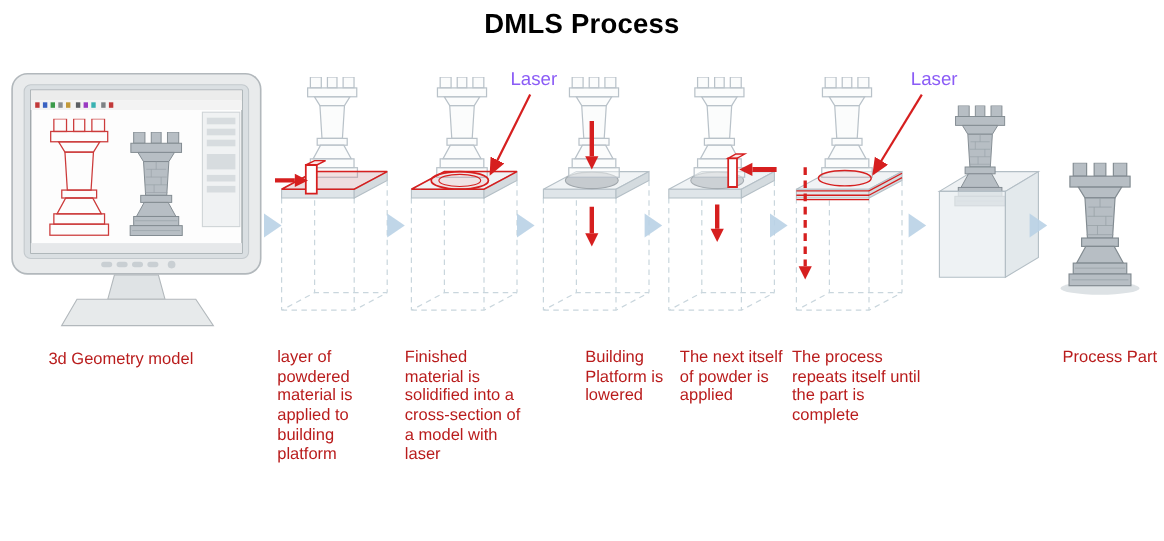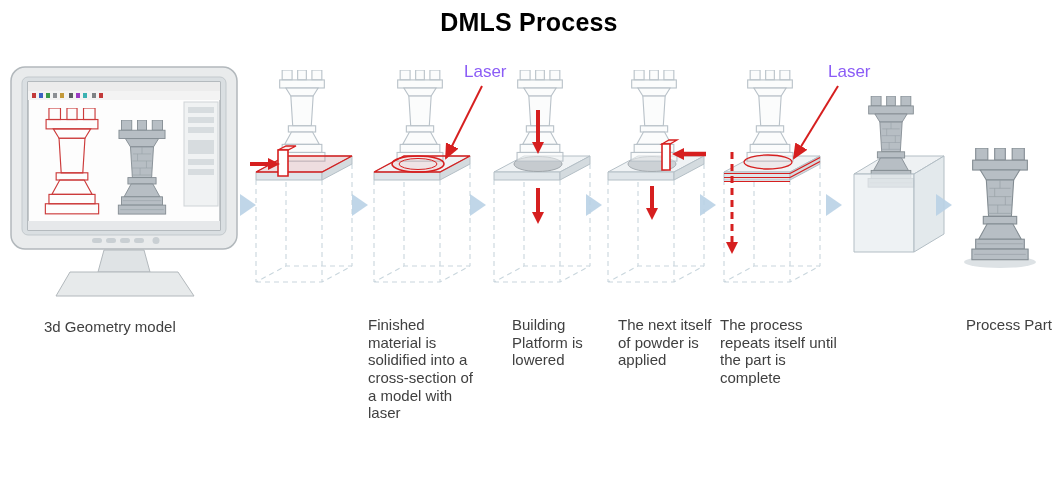--- a/index.html
+++ b/index.html
@@ -2,21 +2,21 @@
 <html><head>
 <meta charset="utf-8">
 <style>
   html,body{margin:0;padding:0;background:#fff;}
   #canvas{position:relative;width:1058px;height:492px;background:#fff;overflow:hidden;
           font-family:"Liberation Sans",sans-serif;color:#000;}
   .title{position:absolute;left:0;right:0;top:8px;text-align:center;
          font-size:25px;font-weight:700;letter-spacing:.2px;}
   .stage{position:absolute;top:56px;}
   .monitor{position:absolute;left:8px;top:64px;}
-  .cap{position:absolute;top:316px;font-size:15px;line-height:1.18;color:#404040;}
+  .cap{position:absolute;top:316px;font-size:15px;line-height:1.18;color:#b91c1c;}
   .laser{position:absolute;top:62px;font-size:17px;color:#8b5cf6;}
   .chev{position:absolute;top:194px;width:0;height:0;
         border-top:11px solid transparent;border-bottom:11px solid transparent;
         border-left:16px solid #b9d2e6;opacity:.9;}
   .overlay{position:absolute;left:0;top:0;pointer-events:none;}
 </style>
 </head>
 <body>
 
 <div id="canvas">
@@ -192,22 +192,23 @@
   <div class="chev" style="left:470px"></div>
   <div class="chev" style="left:586px"></div>
   <div class="chev" style="left:700px"></div>
   <div class="chev" style="left:826px"></div>
   <div class="chev" style="left:936px"></div>
 
   <div class="laser" style="left:464px">Laser</div>
   <div class="laser" style="left:828px">Laser</div>
 
   <div class="cap" style="left:44px;width:200px;top:318px">3d Geometry model</div>
+  <div class="cap" style="left:252px;width:98px">layer of powdered material is applied to building platform</div>
   <div class="cap" style="left:368px;width:114px">Finished material is solidified into a cross-section of a model with laser</div>
-  <div class="cap" style="left:512px;width:94px">Building Platform is lowered</div>
+  <div class="cap" style="left:532px;width:94px">Building Platform is lowered</div>
   <div class="cap" style="left:618px;width:94px">The next itself of powder is applied</div>
   <div class="cap" style="left:720px;width:122px">The process repeats itself until the part is complete</div>
   <div class="cap" style="left:966px;width:86px">Process Part</div>
 
   <svg class="overlay" width="1058" height="492">
     <defs>
       <marker id="lah" markerWidth="9" markerHeight="9" refX="7" refY="3.5" orient="auto">
         <path d="M0 0 L8 3.5 L0 7 Z" fill="#d61f1f"></path>
       </marker>
     </defs>

